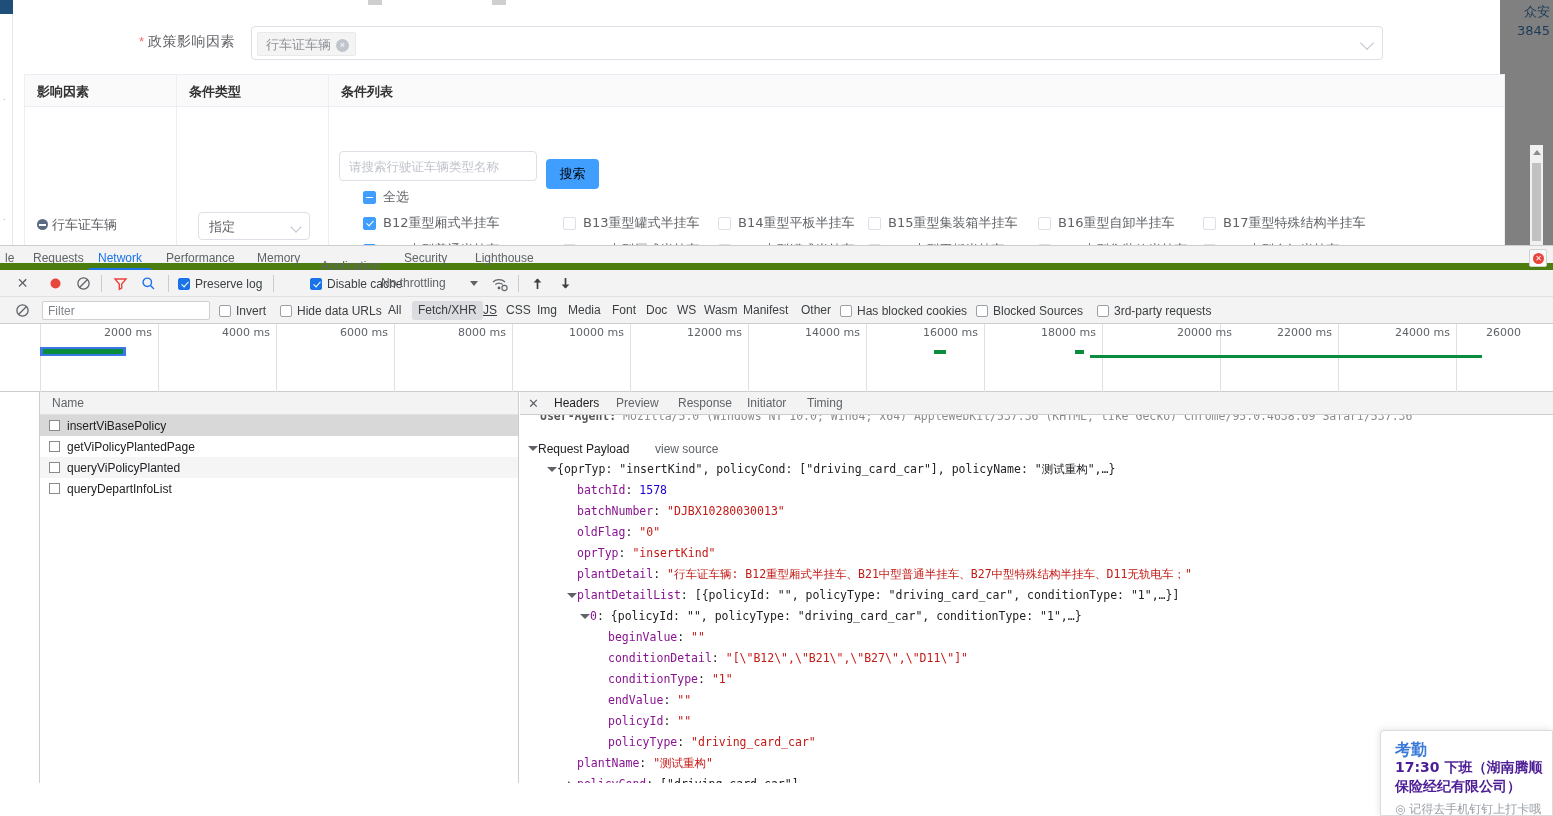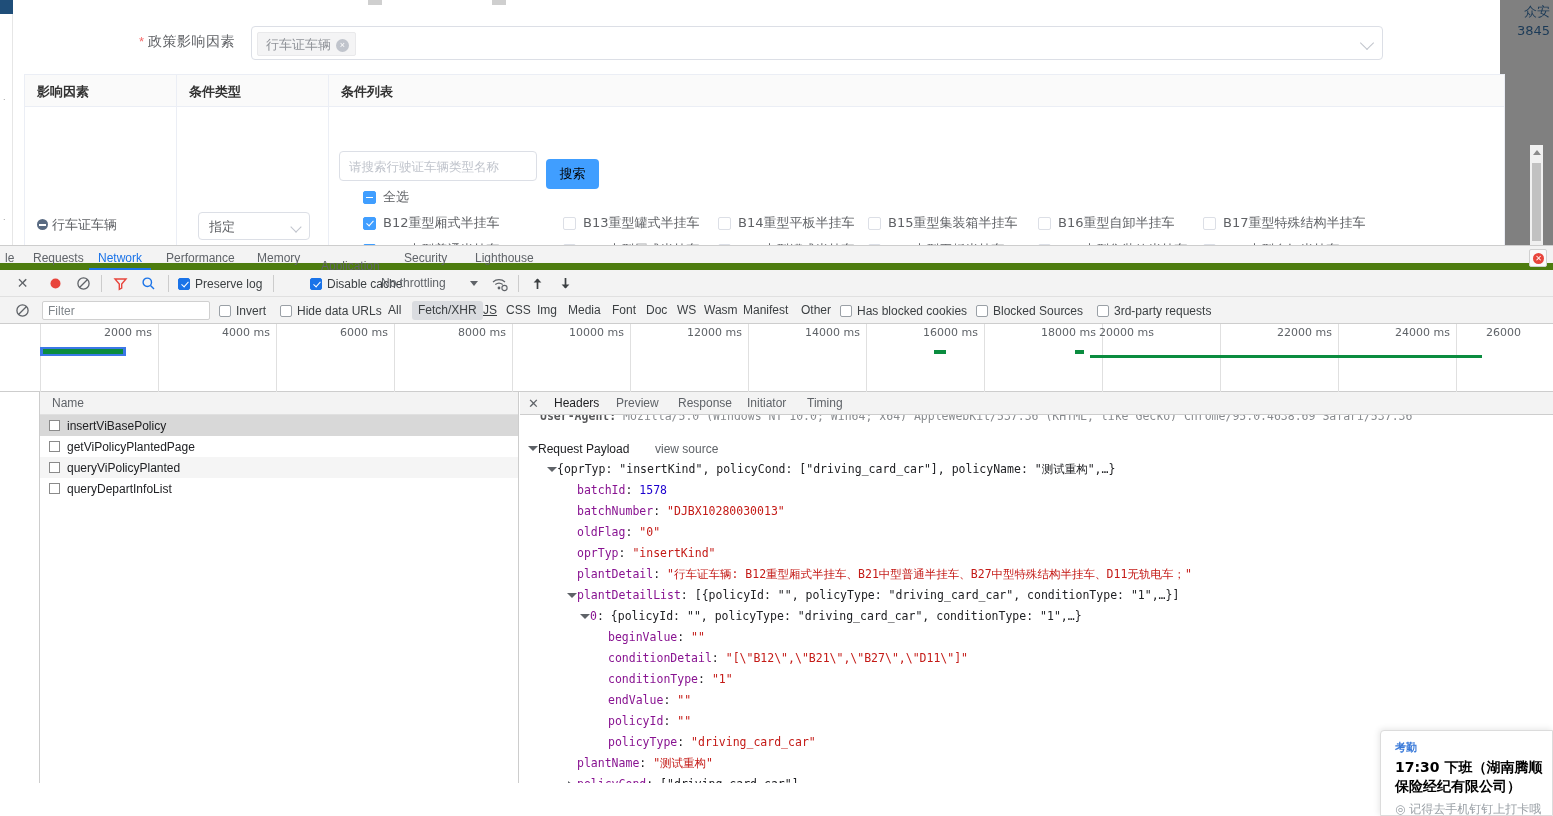--- a/index.html
+++ b/index.html
@@ -172,23 +172,23 @@
   .pline { position:absolute; white-space:nowrap; }
   .k { color:#881391; }
   .v-str { color:#c41a16; }
   .v-num { color:#1c00cf; }
   .pun { color:#202124; }
 
   
   .notif { position:absolute; left:1380px; top:730px; width:173px; height:86px;
        background:#fff; border:1px solid #dcdcdc; border-radius:4px 0 0 0;
        box-shadow:-1px -1px 6px rgba(0,0,0,.10); overflow:hidden; z-index:40; }
-  .notif .nt-title { position:absolute; left:14px; top:9px; font-size:11px; color:#3a7ad9;
+  .notif .nt-title { position:absolute; left:14px; top:9px; font-size:16px; color:#3a7ad9;
        font-weight:bold; font-family:"DejaVu Sans",sans-serif;}
-  .notif .nt-main { position:absolute; left:14px; top:27px; right:4px; font-size:14px; color:#000000;
+  .notif .nt-main { position:absolute; left:14px; top:27px; right:4px; font-size:14px; color:#4c1d95;
        font-weight:bold; line-height:19px; font-family:"DejaVu Sans",sans-serif;}
   .notif .nt-sub { position:absolute; left:14px; top:70px; right:4px; font-size:12px; color:#9aa0a6;
        font-family:"DejaVu Sans",sans-serif; white-space:nowrap;}
 </style>
 </head>
 <body>
 
 <div id="webapp">
 
   <div class="left-edge-strip">
@@ -452,21 +452,21 @@
 
     <div class="tl-lbl" style="left:78px;width:74px;">2000 ms</div>
     <div class="tl-lbl" style="left:196px;width:74px;">4000 ms</div>
     <div class="tl-lbl" style="left:314px;width:74px;">6000 ms</div>
     <div class="tl-lbl" style="left:432px;width:74px;">8000 ms</div>
     <div class="tl-lbl" style="left:550px;width:74px;">10000 ms</div>
     <div class="tl-lbl" style="left:668px;width:74px;">12000 ms</div>
     <div class="tl-lbl" style="left:786px;width:74px;">14000 ms</div>
     <div class="tl-lbl" style="left:904px;width:74px;">16000 ms</div>
     <div class="tl-lbl" style="left:1022px;width:74px;">18000 ms</div>
-    <div class="tl-lbl" style="left:1080px;width:74px;">20000 ms</div>
+    <div class="tl-lbl" style="left:1158px;width:74px;">20000 ms</div>
     <div class="tl-lbl" style="left:1258px;width:74px;">22000 ms</div>
     <div class="tl-lbl" style="left:1376px;width:74px;">24000 ms</div>
     <div class="tl-lbl" style="left:1486px;width:64px;text-align:left;">26000</div>
 
     <div class="tl-bar blue" style="left:40px;top:23px;width:86px;"></div>
     <div class="tl-bar" style="left:43px;top:25px;width:80px;height:5px;"></div>
     <div class="tl-bar" style="left:934px;top:26px;width:12px;height:4px;"></div>
     <div class="tl-bar" style="left:1075px;top:26px;width:9px;height:4px;"></div>
     <div class="tl-bar" style="left:1090px;top:31px;width:392px;height:3px;"></div>
   </div>

